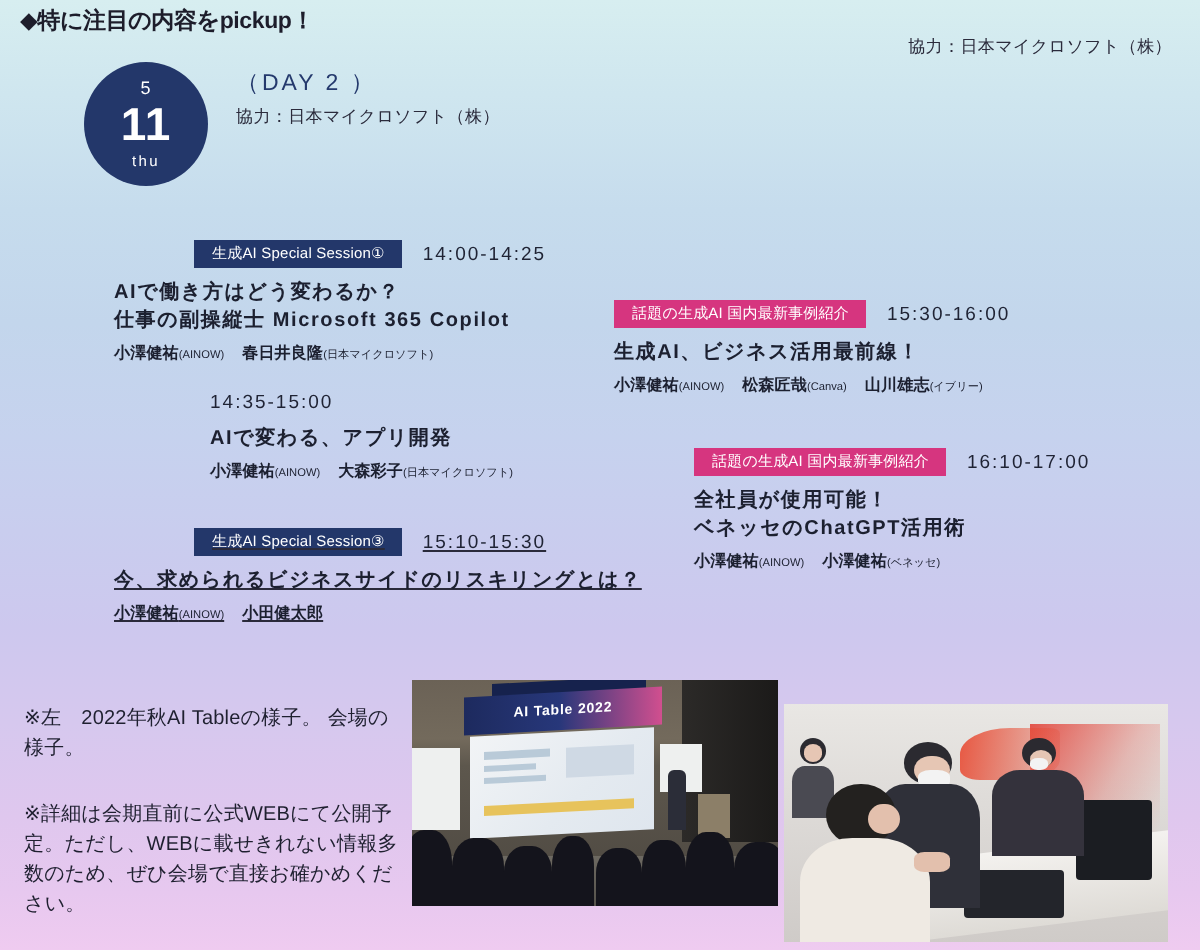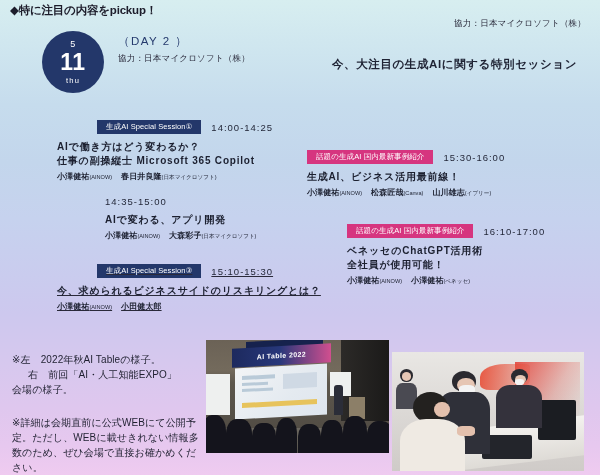--- a/index.html
+++ b/index.html
@@ -396,21 +396,20 @@
   <div class="date-badge">
     <span class="date-month">5</span>
     <span class="date-day">11</span>
     <span class="date-dow">thu</span>
   </div>
 
   <div class="title-wrap">
     <div class="day-label">（DAY 2 ）</div>
     <div class="cooperation-sub">協力：日本マイクロソフト（株）</div>
   </div>
-  <div class="tagline">今、大注目の生成AIに関する特別セッション</div>
 
   <div class="session" id="session-1">
     <div class="session-head">
       <span class="badge navy" style="background: rgb(35, 55, 106);">生成AI Special Session①</span>
       <span class="session-time">14:00-14:25</span>
     </div>
     <div class="session-title">AIで働き方はどう変わるか？</div>
     <div class="session-title">仕事の副操縦士 Microsoft 365 Copilot</div>
     <div class="speakers">
       <span class="sp"><span>小澤健祐</span><span class="aff">(AINOW)</span></span><span class="sp"><span>春日井良隆</span><span class="aff">(日本マイクロソフト)</span></span>
@@ -447,31 +446,30 @@
     <div class="speakers">
       <span class="sp"><span>小澤健祐</span><span class="aff">(AINOW)</span></span><span class="sp"><span>松森匠哉</span><span class="aff">(Canva)</span></span><span class="sp"><span>山川雄志</span><span class="aff">(イブリー)</span></span>
     </div>
   </div>
 
   <div class="session" id="session-5">
     <div class="session-head">
       <span class="badge pink" style="background: rgb(214, 53, 127);">話題の生成AI 国内最新事例紹介</span>
       <span class="session-time">16:10-17:00</span>
     </div>
+    <div class="session-title">全社員が使用可能！</div>
     <div class="session-title">ベネッセのChatGPT活用術</div>
-    <div class="session-title">全社員が使用可能！</div>
     <div class="speakers">
       <span class="sp"><span>小澤健祐</span><span class="aff">(AINOW)</span></span><span class="sp"><span>小澤健祐</span><span class="aff">(ベネッセ)</span></span>
     </div>
   </div>
 
   <div class="notes">
     <div class="note">
       <span>※左　2022年秋AI Tableの様子。</span>
-      <span class="indent">右　前回「AI・人工知能EXPO」</span>
       <span>会場の様子。</span>
     </div>
     <div class="note second">※詳細は会期直前に公式WEBにて公開予定。ただし、WEBに載せきれない情報多数のため、ぜひ会場で直接お確かめください。</div>
   </div>
 
   <div class="photo" id="photo-left">
     <div class="ph-hall">
       <div class="ph-dark-right"></div>
       <div class="ph-floor"></div>
       <div class="ph-side-panel" style="left:0;top:30%;width:13%;height:36%;"></div>

